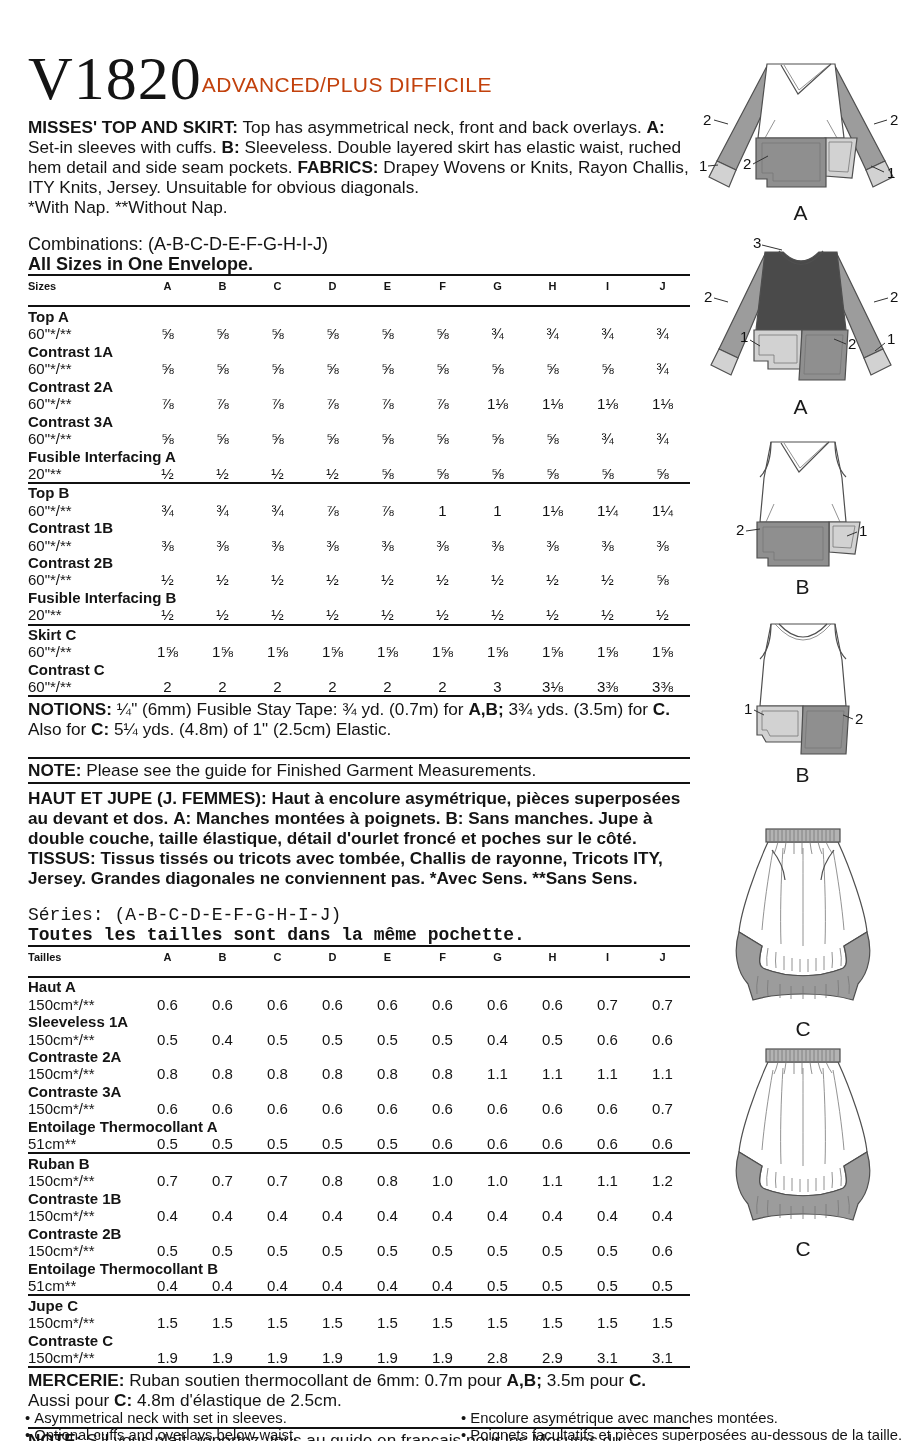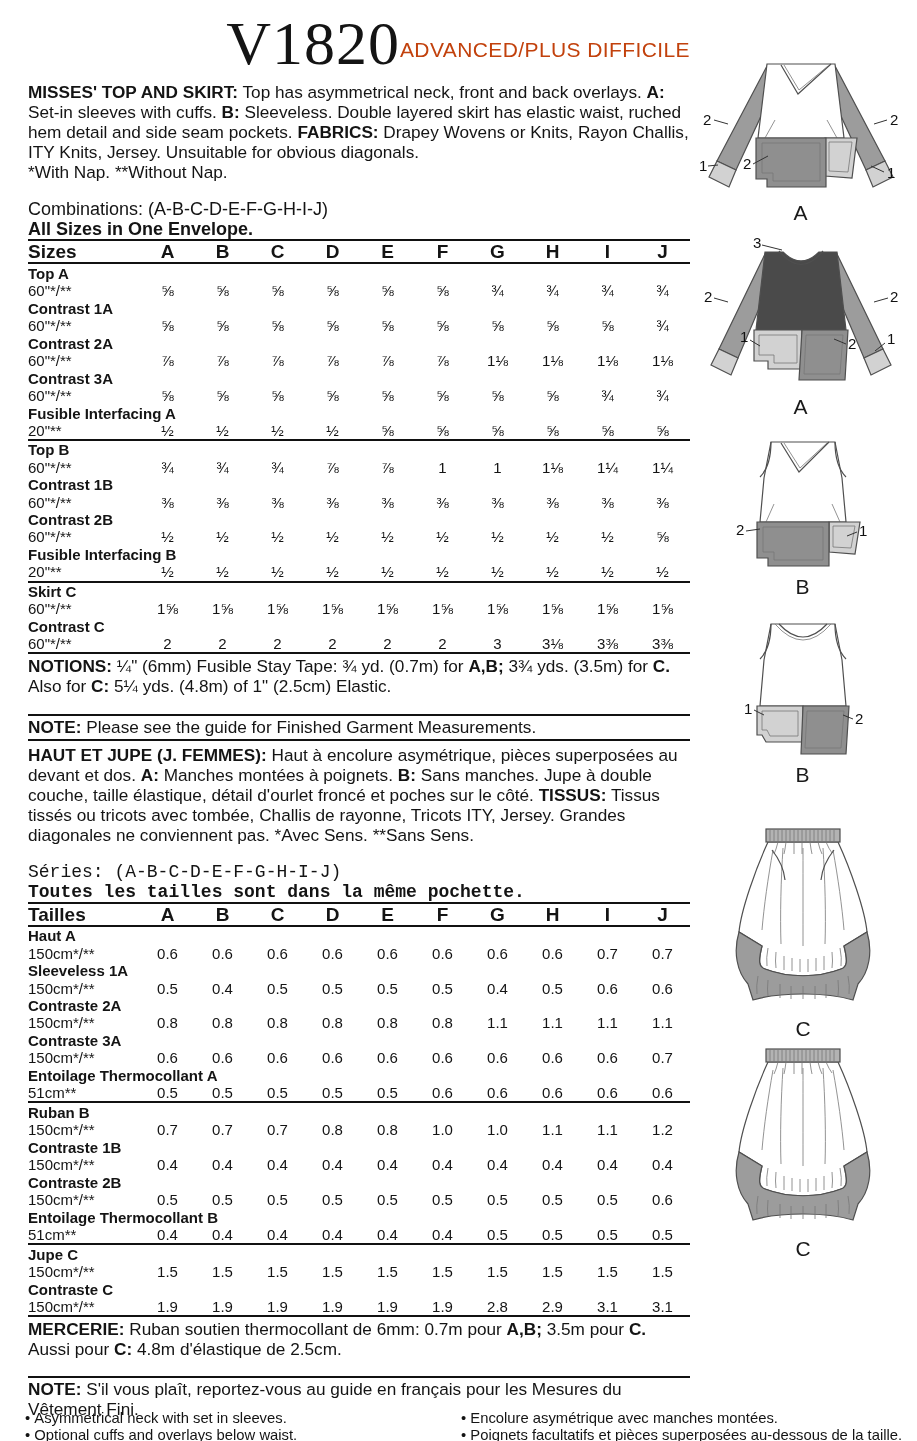--- a/index.html
+++ b/index.html
@@ -1,43 +1,43 @@
 <!DOCTYPE html>
 <html><head>
 <meta charset="utf-8">
 <style>
   html,body{margin:0;padding:0;background:#ffffff;}
   body{width:917px;height:1441px;position:relative;overflow:hidden;
        font-family:"Liberation Sans",sans-serif;color:#141414;
        -webkit-font-smoothing:antialiased;}
   .left-col{position:absolute;left:28px;top:12px;width:662px;}
-  .titlebar{display:flex;justify-content:flex-end;}
+  .titlebar{display:flex;justify-content:flex-start;margin-top:35px;}
   .pattern-number{font-family:"Liberation Serif",serif;font-size:62px;line-height:62px;
        font-weight:400;letter-spacing:1px;}
   .difficulty{font-size:21px;letter-spacing:0.4px;margin-top:26px;color:#c2410c;}
   .rich{font-size:17.2px;line-height:20px;}
   .desc{margin-top:8px;}
   .combo-block{margin-top:2px;}
   .combo-line{font-size:18px;line-height:20px;}
   .bold-line{font-weight:bold;}
 
   table.yardage{width:100%;border-collapse:collapse;margin-top:0px;
        border-top:2.5px solid #111;border-bottom:2.5px solid #111;}
   table.yardage th,table.yardage td{padding:0;font-size:15px;line-height:17.2px;vertical-align:bottom;}
-  table.yardage thead th{font-weight:bold;font-size:19px;padding:2px 0 2px 0;
+  table.yardage thead th{font-weight:bold;font-size:11px;padding:2px 0 10px 0;
        border-bottom:2.5px solid #111;}
   table.yardage .lbl{text-align:left;width:112px;}
   table.yardage .val{text-align:center;}
   table.yardage tr.name-row td{font-weight:bold;padding-top:0.5px;}
   table.yardage tr.section-start td{border-top:2.5px solid #111;}
 
   .notions{margin-top:2px;}
   .note-box{border-top:2.5px solid #111;border-bottom:2.5px solid #111;
        margin-top:3px;padding:1px 0 2px 0;}
-  .fr-desc{margin-top:4px;}
+  .fr-desc{margin-top:4px;font-weight:bold;}
   .series-block{margin-top:9px;font-family:Liberation Mono, monospace;}
   .mercerie{margin-top:2px;}
   .note-fr{border-top:2.5px solid #111;margin-top:3px;padding-top:1px;}
 
   .features{position:absolute;left:25px;top:1410px;width:882px;display:flex;}
   .features .colL{width:436px;}
   .features .colR{width:446px;}
   .feature{font-size:14.8px;line-height:17.4px;}
   .feature::before{content:"\2022\00a0";}
 

